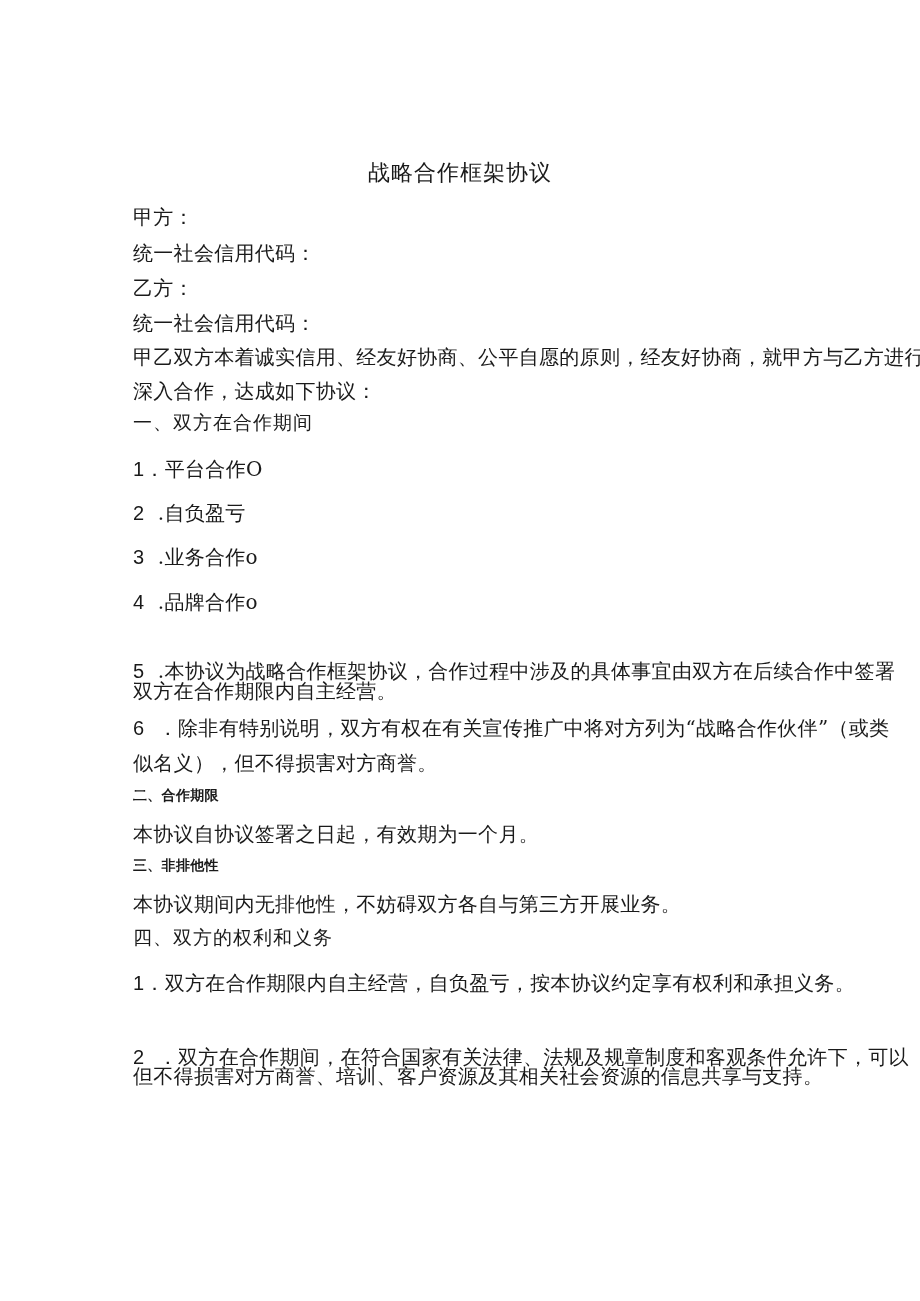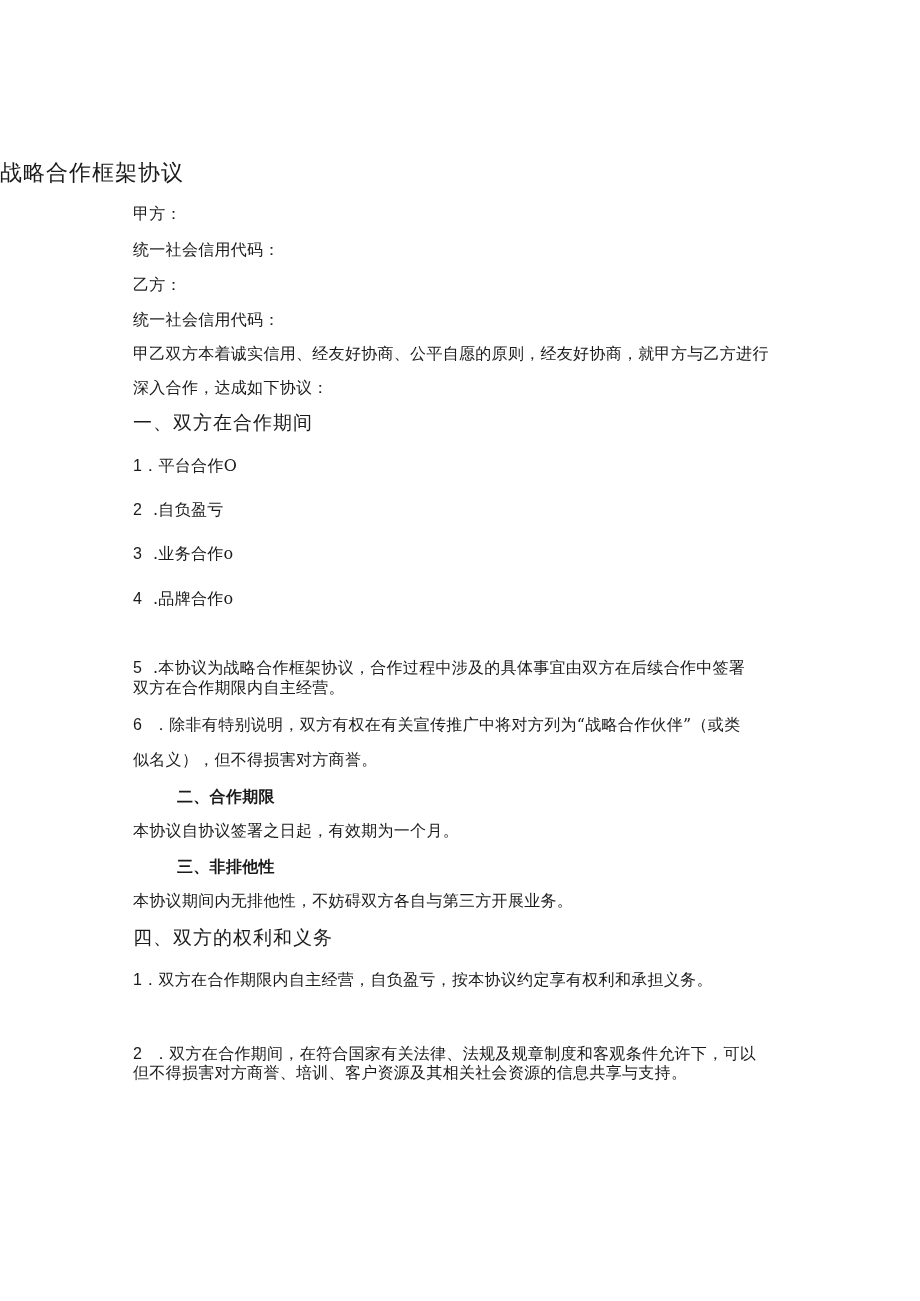--- a/index.html
+++ b/index.html
@@ -1,21 +1,21 @@
 <!DOCTYPE html>
 <html><head>
 <meta charset="utf-8">
 <style>
   html, body { margin: 0; padding: 0; background: #ffffff; }
   body { width: 920px; height: 1301px; position: relative; overflow: hidden;
          font-family: "DejaVu Serif", "Liberation Serif", serif; color: #1a1a1a; }
-  .line { position: absolute; left: 133px; font-size: 16px; white-space: nowrap; letter-spacing: 0.3px; }
-  .title { position: absolute; left: 0; width: 920px; top: 158px; font-size: 22px; letter-spacing: 1px; }
+  .line { position: absolute; left: 133px; font-size: 20px; white-space: nowrap; letter-spacing: 0.3px; }
+  .title { position: absolute; left: 0; width: 920px; top: 158px; text-align: center; font-size: 22px; letter-spacing: 1px; }
   .h-large { font-size: 19px; letter-spacing: 1px; }
-  .h-bold { font-weight: bold; font-family: Liberation Sans, sans-serif; font-size: 16px; margin-left: 44px; }
+  .h-bold { font-weight: bold; font-family: Liberation Sans, sans-serif; font-size: 14px; }
   .num { font-family: "Liberation Sans", sans-serif; }
 </style>
 </head>
 <body>
 
 <div>
   <div class="title">战略合作框架协议</div>
 
   <div class="line" style="top:204px">甲方：</div>
   <div class="line" style="top:240px">统一社会信用代码：</div>

